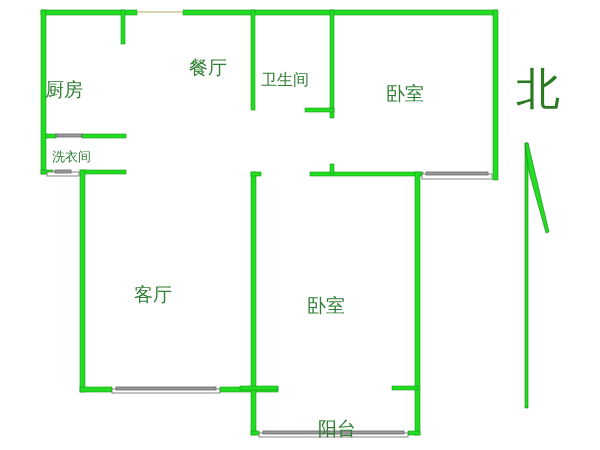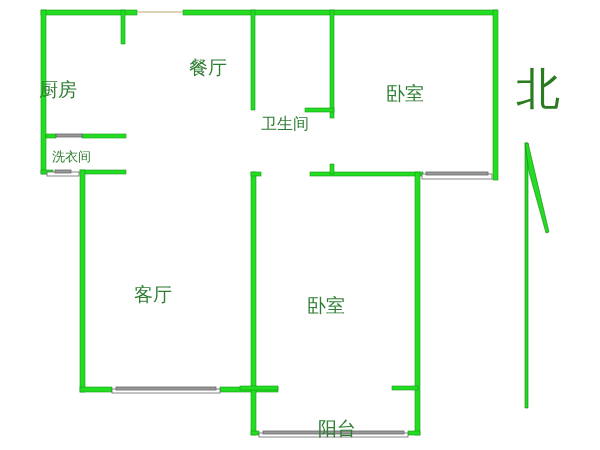--- a/index.html
+++ b/index.html
@@ -77,21 +77,21 @@
     <rect x="259" y="433" width="149" height="4" fill="#ffffff"></rect>
     <rect x="263" y="431" width="141" height="3" fill="#9a9a9a"></rect>
   </g>
 
   <g fill="#22dd22" stroke="#157a15" stroke-width="0.6">
     <polygon points="525,143 528,143 528,408 525,408"></polygon>
     <polygon points="525,143 528,143 549,232 546,233 529,172"></polygon>
   </g>
 </svg>
 
-<div class="label lbl-lg" style="left:39px; top:80px;">厨房</div>
+<div class="label lbl-lg" style="left:45px; top:80px;">厨房</div>
 <div class="label lbl-lg" style="left:189px; top:58px;text-align:right;">餐厅</div>
-<div class="label lbl-md" style="left:261px; top:72px;margin-top:44px;">卫生间</div>
+<div class="label lbl-md" style="left:261px; top:72px;">卫生间</div>
 <div class="label lbl-lg" style="left:386px; top:84px;">卧室</div>
 <div class="label lbl-sm" style="left:52px; top:150px;">洗衣间</div>
 <div class="label lbl-lg" style="left:134px; top:285px;">客厅</div>
 <div class="label lbl-lg" style="left:307px; top:296px;">卧室</div>
 <div class="label lbl-lg" style="left:318px; top:419px;">阳台</div>
 <div class="label lbl-north" style="left:516px; top:67px;">北</div>
 
 </body></html>

